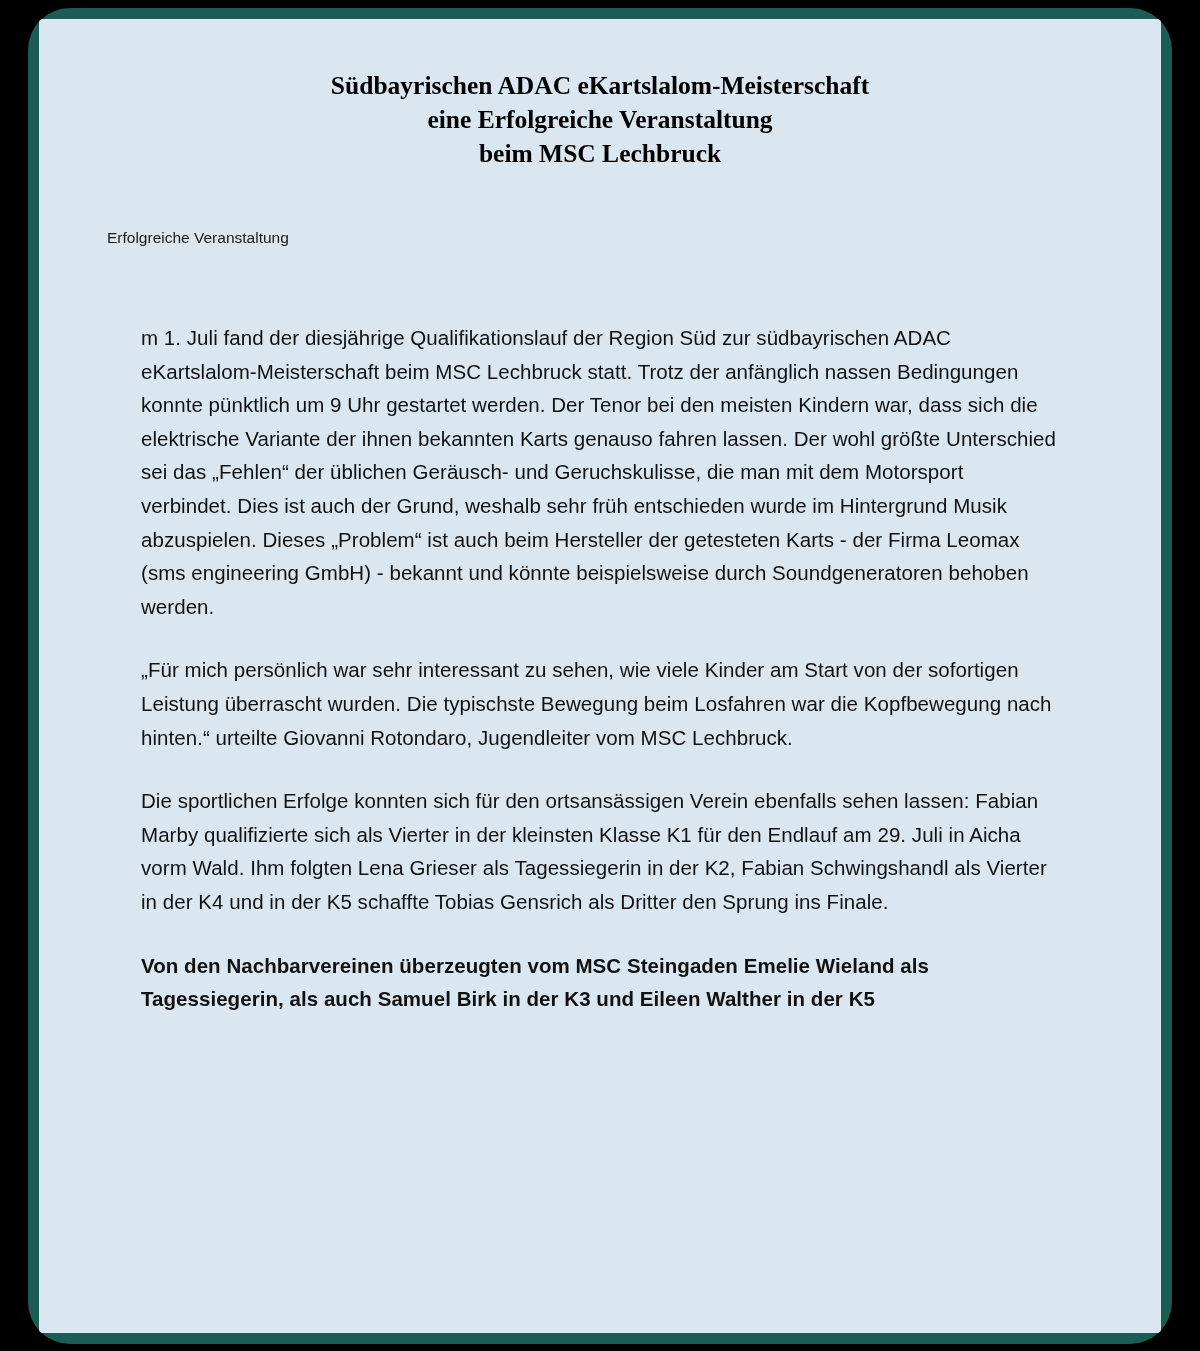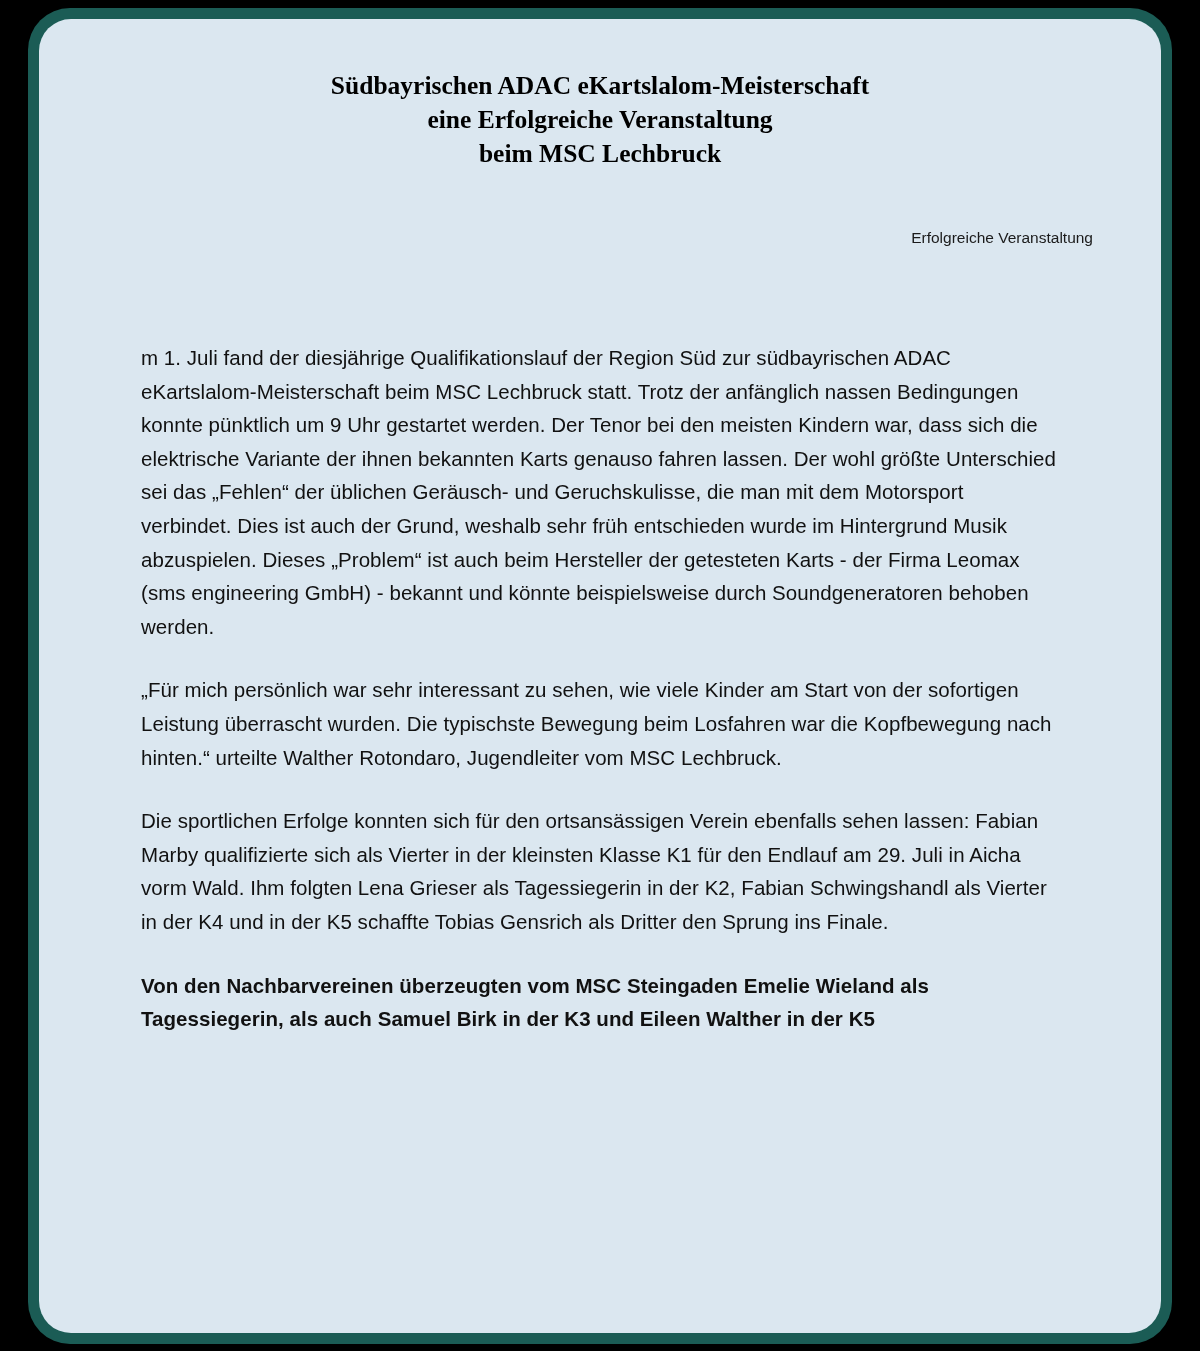--- a/index.html
+++ b/index.html
@@ -21,46 +21,46 @@
     height: 1336px;
     background: #1b5c55;
     border-radius: 42px;
     box-sizing: border-box;
     padding: 11px;
   }
   .page-inner {
     width: 100%;
     height: 100%;
     background: #dbe7f0;
-    border-radius: 32px;
+    border-radius: 4px;
     box-sizing: border-box;
     padding: 38px 68px 0 68px;
     overflow: hidden;
   }
   .doc-title {
     text-align: center;
     font-family: "Liberation Serif", serif;
     font-weight: bold;
     font-size: 25.5px;
     line-height: 34px;
     color: #000000;
     margin: 12px 0 0 0;
   }
   .doc-title .line {
     display: block;
   }
   .subtitle {
-    text-align: right;
+    text-align: left;
     font-family: "Liberation Sans", sans-serif;
     font-size: 15.5px;
     color: #1b1b1b;
     margin-top: 58px;
   }
   .body-wrap {
-    margin-top: 94px;
+    margin-top: 74px;
     padding: 0 36px 0 34px;
   }
   .para {
     font-family: "Liberation Sans", sans-serif;
     font-size: 20.5px;
     line-height: 33.6px;
     color: #111111;
     text-align: left;
     margin: 0 0 30px 0;
     letter-spacing: 0.05px;
@@ -79,19 +79,19 @@
     <div class="doc-title">
       <span class="line">Südbayrischen ADAC eKartslalom-Meisterschaft</span>
       <span class="line">eine Erfolgreiche Veranstaltung</span>
       <span class="line">beim MSC Lechbruck</span>
     </div>
 
     <div class="subtitle">Erfolgreiche Veranstaltung</div>
 
     <div class="body-wrap">
       <p class="para">m 1. Juli fand der diesjährige Qualifikationslauf der Region Süd zur südbayrischen ADAC eKartslalom-Meisterschaft beim MSC Lechbruck statt. Trotz der anfänglich nassen Bedingungen konnte pünktlich um 9 Uhr gestartet werden. Der Tenor bei den meisten Kindern war, dass sich die elektrische Variante der ihnen bekannten Karts genauso fahren lassen. Der wohl größte Unterschied sei das „Fehlen“  der üblichen Geräusch- und Geruchskulisse, die man mit dem Motorsport verbindet. Dies ist auch der Grund, weshalb sehr früh entschieden wurde im Hintergrund Musik abzuspielen. Dieses „Problem“ ist auch beim Hersteller der getesteten Karts - der Firma Leomax (sms engineering GmbH) - bekannt und könnte beispielsweise durch Soundgeneratoren behoben werden.</p>
-      <p class="para">„Für mich persönlich war sehr interessant zu sehen, wie viele Kinder am Start von der sofortigen Leistung überrascht wurden. Die typischste Bewegung beim Losfahren war die Kopfbewegung nach hinten.“ urteilte Walther Rotondaro, Jugendleiter vom MSC Lechbruck.</p>
+      <p class="para">„Für mich persönlich war sehr interessant zu sehen, wie viele Kinder am Start von der sofortigen Leistung überrascht wurden. Die typischste Bewegung beim Losfahren war die Kopfbewegung nach hinten.“ urteilte Giovanni Rotondaro, Jugendleiter vom MSC Lechbruck.</p>
       <p class="para">Die sportlichen Erfolge konnten sich für den ortsansässigen Verein ebenfalls sehen lassen: Fabian Marby qualifizierte sich als Vierter in der kleinsten Klasse K1 für den Endlauf am 29. Juli in Aicha vorm Wald. Ihm folgten Lena Grieser als Tagessiegerin in der K2, Fabian Schwingshandl als Vierter in der K4 und in der K5 schaffte Tobias Gensrich als Dritter den Sprung ins Finale.</p>
       <p class="para">Von den Nachbarvereinen überzeugten vom MSC Steingaden Emelie Wieland als Tagessiegerin, als auch Samuel Birk in der K3 und Eileen Walther in der K5</p>
     </div>
 
   </div>
 </div>
 
 </body></html>

